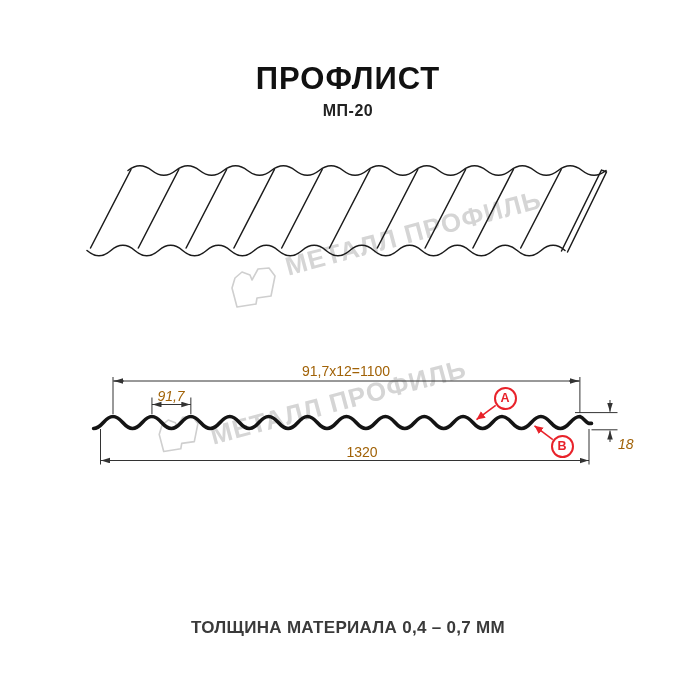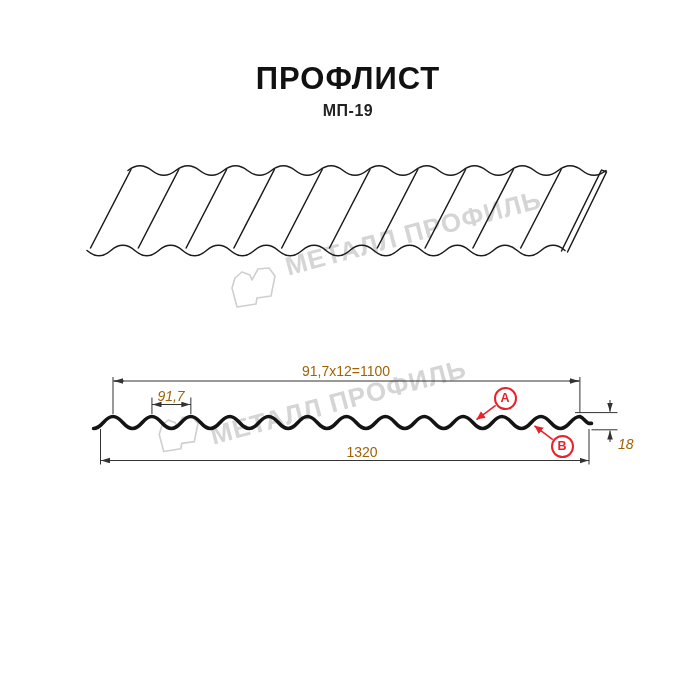--- a/index.html
+++ b/index.html
@@ -30,21 +30,21 @@
            font-size:12.5px;font-weight:700;line-height:19px;text-align:center;}
   .dim-arrow{fill:var(--dim);}
   .red-arrow{fill:var(--red);}
 </style>
 </head>
 <body>
 
 <div class="canvas" style="--red: #e8222a; --ink: #1b1b1b; --dim: #333333; --wmtext: #d5d5d5; --wmline: #cfcfcf;">
 
   <div class="title">ПРОФЛИСТ</div>
-  <div class="subtitle">МП-19</div>
+  <div class="subtitle">МП-20</div>
 
   <svg id="wm-logo-1" class="wm-logo" width="60" height="52" viewBox="0 0 60 52">
     <path d="M8,27 L11,17 L18,11 L26,14 L28,19 L34,8 L45,7 L51,15 L47,35 L33,37 L32,43 L13,46 Z" fill="none" stroke="var(--wmline)" stroke-width="1.6" stroke-linejoin="round"></path>
   </svg>
   <div id="wm-text-1" class="wm-text">МЕТАЛЛ ПРОФИЛЬ</div>
 
   <svg id="wm-logo-2" class="wm-logo" width="54" height="47" viewBox="0 0 60 52">
     <path d="M8,27 L11,17 L18,11 L26,14 L28,19 L34,8 L45,7 L51,15 L47,35 L33,37 L32,43 L13,46 Z" fill="none" stroke="var(--wmline)" stroke-width="1.8" stroke-linejoin="round"></path>
   </svg>
   <div id="wm-text-2" class="wm-text">МЕТАЛЛ ПРОФИЛЬ</div>
@@ -112,13 +112,14 @@
   </svg>
 
   <div class="dim-label" style="left:346px;top:363px;">91,7x12=1100</div>
   <div class="dim-label" style="left:171px;top:388px;font-style:italic;">91,7</div>
   <div class="dim-label" style="left:362px;top:444px;">1320</div>
   <div class="dim-label" id="dim18-label" style="left:618px;top:436px;">18</div>
 
   <div class="callout" style="left:493.5px;top:387px;">A</div>
   <div class="callout" style="left:550.5px;top:435px;">B</div>
 
+  <div class="note">ТОЛЩИНА МАТЕРИАЛА 0,4 – 0,7 ММ</div>
 </div>
 
 </body></html>

